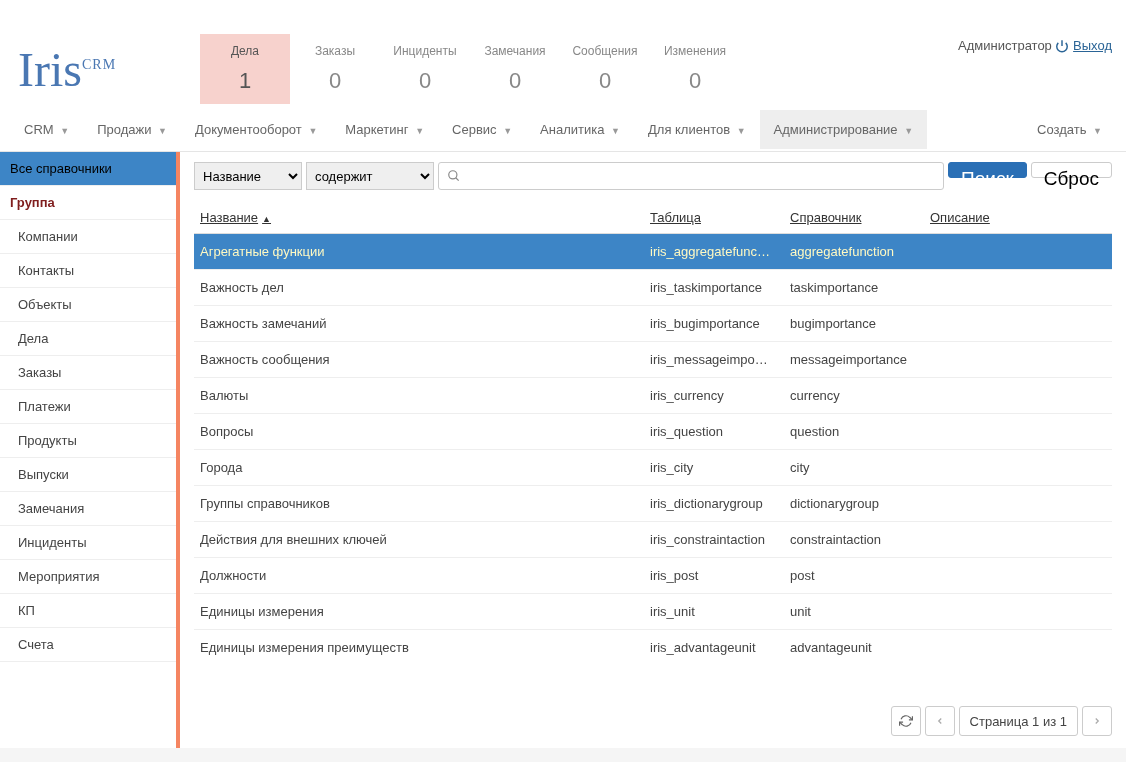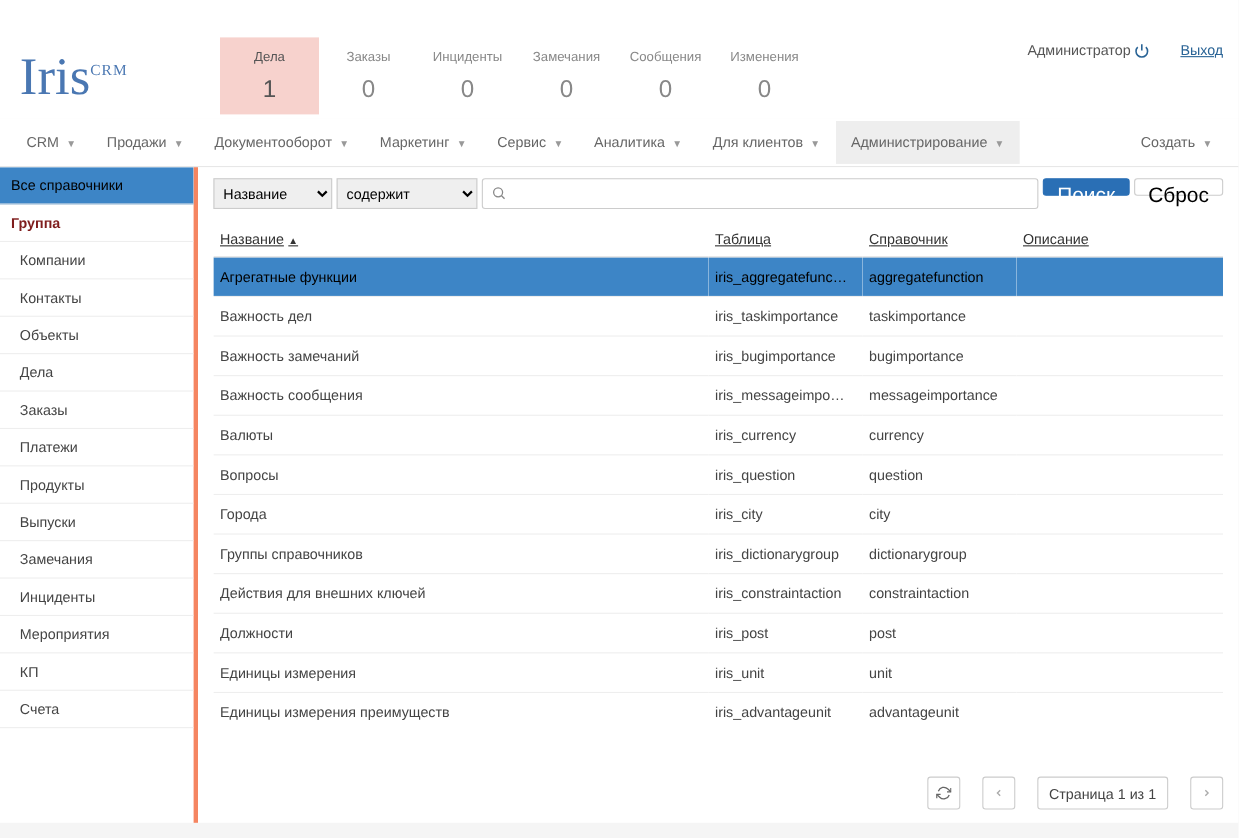--- a/index.html
+++ b/index.html
@@ -8,21 +8,21 @@
 .logo { position: absolute; left: 18px; top: 42px; font-family: serif; font-size: 48px; color: #4a77b2; font-weight: normal; }
 .logo sup { font-size: 14px; vertical-align: super; letter-spacing: 1px; }
 .stats { position: absolute; left: 200px; top: 34px; display: flex; gap: 0; }
 .stat { width: 90px; text-align: center; padding: 10px 0; }
 .stat-title { font-size: 12px; color: #888; margin-bottom: 10px; }
 .stat-value { font-size: 22px; color: #888; }
 .stat.active { background: #f7d2cd; }
 .stat.active .stat-title { color: #555; }
 .stat.active .stat-value { color: #555; }
 .user-area { position: absolute; right: 14px; top: 38px; font-size: 13px; color: #555; }
-.logout { color: #2a6496; text-decoration: underline; margin-left: 24px; }
+.logout { color: #2a6496; text-decoration: underline; margin-left: 0; }
 .logout-icon { color: #2a6496; vertical-align: middle; }
 .nav { background: #fff; border-bottom: 1px solid #e5e5e5; padding: 0 10px; display: flex; height: 44px; align-items: center; }
 .nav-item { padding: 12px 14px; color: #666; font-size: 13px; cursor: pointer; }
 .nav-item.active { background: #eee; }
 .nav-item .caret { font-size: 9px; margin-left: 3px; color: #999; }
 .nav-spacer { flex: 1; }
 .body { display: flex; height: 596px; }
 .sidebar { width: 180px; background: #fff; border-right: 4px solid #f58561; overflow-y: auto; }
 .side-item { padding: 9px 10px; border-bottom: 1px solid #eee; color: #444; font-size: 13px; cursor: pointer; }
 .side-item.primary { background: #3d85c6; color: #000000; }
@@ -34,26 +34,26 @@
 .search-bar select:first-child { width: 108px; }
 .search-bar select:nth-child(2) { width: 128px; }
 .search-input-wrap { flex: 1; border: 1px solid #ccc; border-radius: 3px; display: flex; align-items: center; padding: 0 8px; height: 28px; }
 .search-input-wrap input { border: none; outline: none; flex: 1; font-size: 13px; }
 .btn { padding: 5px 12px; border-radius: 3px; border: 1px solid #ccc; background: #fff; font-size: 19px; cursor: pointer; height: 16px; }
 .btn.primary { background: #2a6fb5; color: #fff; border-color: #2a6fb5; }
 .table { width: 100%; border-collapse: collapse; }
 .table th { text-align: left; padding: 8px 6px; font-weight: normal; color: #333; text-decoration: underline; font-size: 13px; border-bottom: 1px solid #ddd; }
 .table th .sort { text-decoration: none; font-size: 9px; margin-left: 4px; }
 .table td { padding: 10px 6px; border-bottom: 1px solid #eee; color: #444; font-size: 13px; white-space: nowrap; overflow: hidden; text-overflow: ellipsis; }
-.table tr.selected td { background: #3d85c6; color: #000000; margin-left: 36px; }
+.table tr.selected td { background: #3d85c6; color: #fef9c3; margin-left: 36px; }
 .col-name { width: 450px; }
 .col-table { width: 140px; }
 .col-ref { width: 140px; }
 .table-wrap { height: 456px; overflow: hidden; }
-.pager { position: absolute; bottom: 12px; right: 14px; display: flex; gap: 20px; align-items: center; }
+.pager { position: absolute; bottom: 12px; right: 14px; display: flex; gap: 4px; align-items: center; }
 .pager-btn { width: 30px; height: 30px; border: 1px solid #ccc; border-radius: 3px; background: #fff; display: flex; align-items: center; justify-content: center; cursor: pointer; color: #666; }
 .pager-text { padding: 0 10px; height: 30px; border: 1px solid #ccc; border-radius: 3px; background: #fff; display: flex; align-items: center; font-size: 13px; color: #444; }
 svg { display: block; }
 </style>
 </head>
 <body>
 
 <div class="header">
   <div class="logo">
     <span>Iris</span><sup>CRM</sup>

